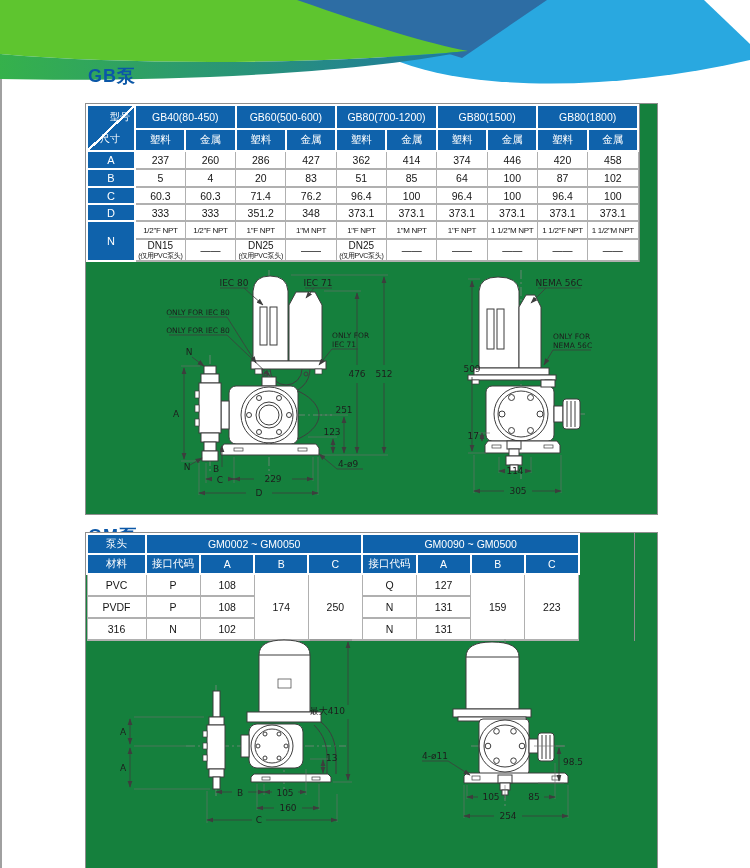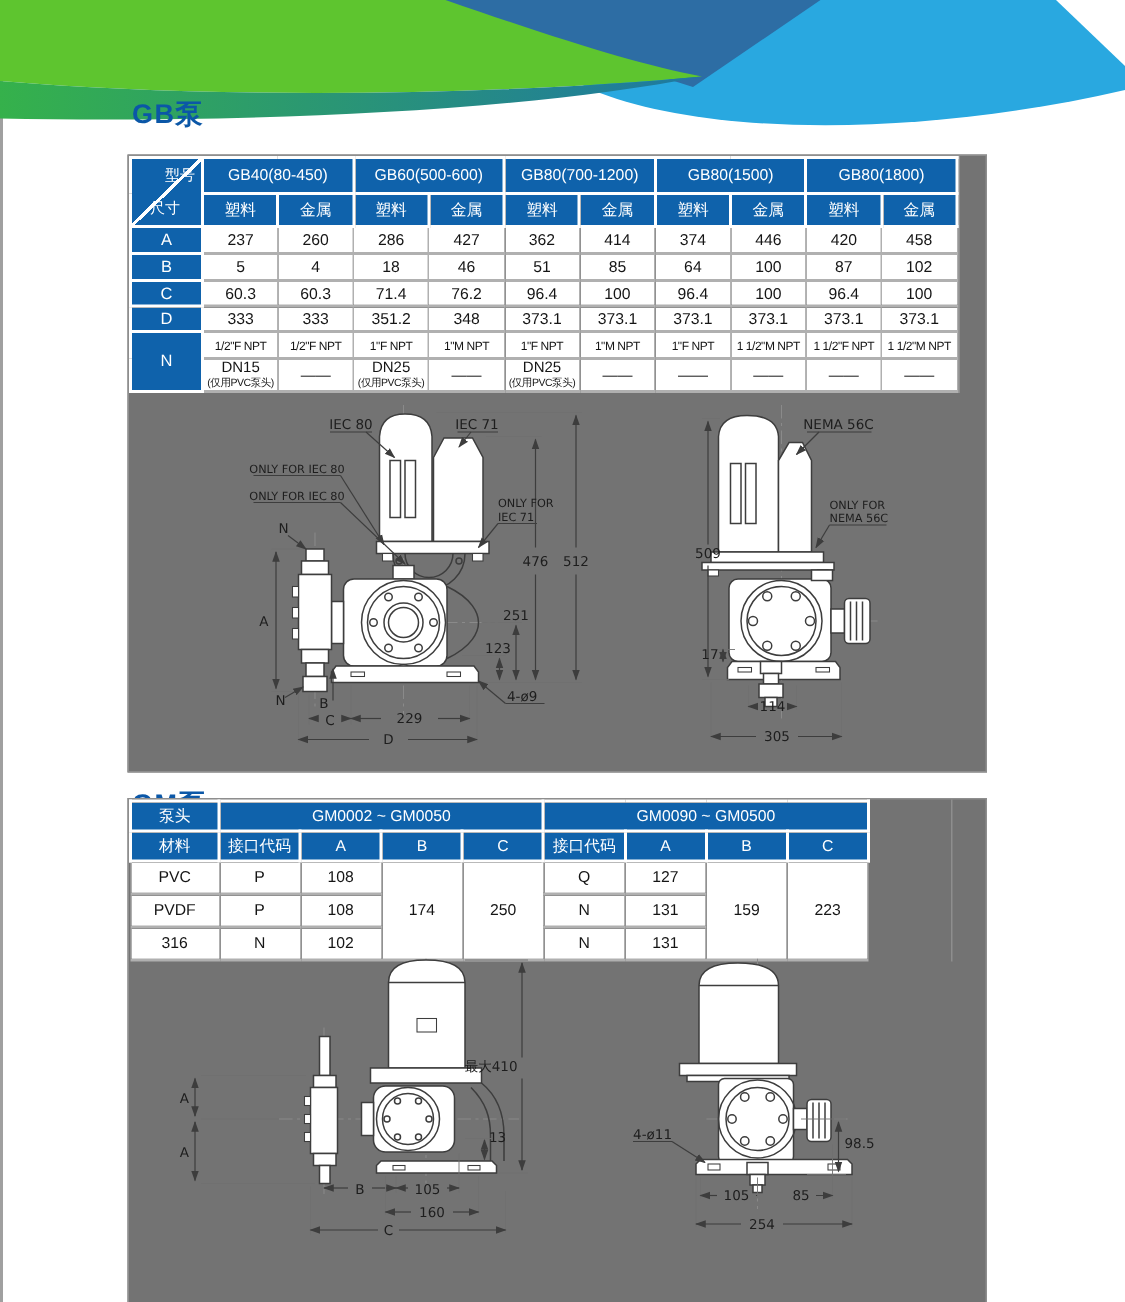--- a/index.html
+++ b/index.html
@@ -3,21 +3,21 @@
 <meta charset="utf-8">
 <style>
   html,body{margin:0;padding:0}
   body{width:750px;height:868px;position:relative;background:#fff;overflow:hidden;
        font-family:"Liberation Sans","DejaVu Sans",sans-serif;color:#111}
   .edge-line{position:absolute;left:0;top:0;width:2px;height:868px;background:#a0a0a0}
   .decor{position:absolute;left:0;top:0}
   .section-title{position:absolute;color:#0b57a7;font-weight:bold;font-size:18px;letter-spacing:1px}
   #gb-title{left:88px;top:64px}
   #gm-title{left:88px;top:524px}
-  .box{position:absolute;left:85px;width:573px;border:1px solid #8e8e8e;background:#737373;box-sizing:border-box}
+  .box{position:absolute;left:85px;width:573px;border:1px solid #8e8e8e;background:#15803d;box-sizing:border-box}
   #gb-box{top:103px;height:412px}
   #gm-box{top:532px;height:364px}
   .tablewrap{display:inline-block;border-right:1px solid #8e8e8e;vertical-align:top}
   table.spec{border-collapse:collapse;table-layout:fixed}
   .spec th,.spec td{padding:0;text-align:center;vertical-align:middle;overflow:hidden;font-weight:normal}
   .hd{background:#0f62ab;color:#fff;font-size:10.5px;border:2px solid #fff}
   .rowlab{font-weight:bold;font-size:11px}
   .dt{background:#fff;color:#151515;font-size:10.5px;border:1px solid #b0b0b0;border-top-width:2px;border-bottom-width:2px}
   .npt{font-size:8px;letter-spacing:-0.3px}
   .dn1{font-size:10px;line-height:11px}
@@ -101,22 +101,22 @@
       <td class="dt">414</td>
       <td class="dt">374</td>
       <td class="dt">446</td>
       <td class="dt">420</td>
       <td class="dt">458</td>
     </tr>
     <tr style="height:18px">
       <th class="hd rowlab">B</th>
       <td class="dt">5</td>
       <td class="dt">4</td>
-      <td class="dt">18</td>
-      <td class="dt">46</td>
+      <td class="dt">20</td>
+      <td class="dt">83</td>
       <td class="dt">51</td>
       <td class="dt">85</td>
       <td class="dt">64</td>
       <td class="dt">100</td>
       <td class="dt">87</td>
       <td class="dt">102</td>
     </tr>
     <tr style="height:17px">
       <th class="hd rowlab">C</th>
       <td class="dt">60.3</td>

